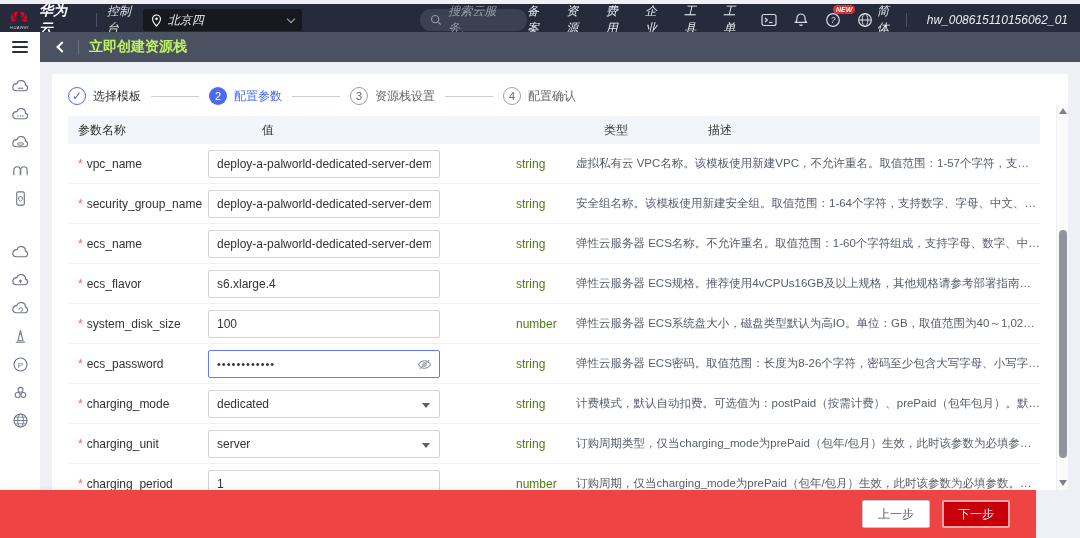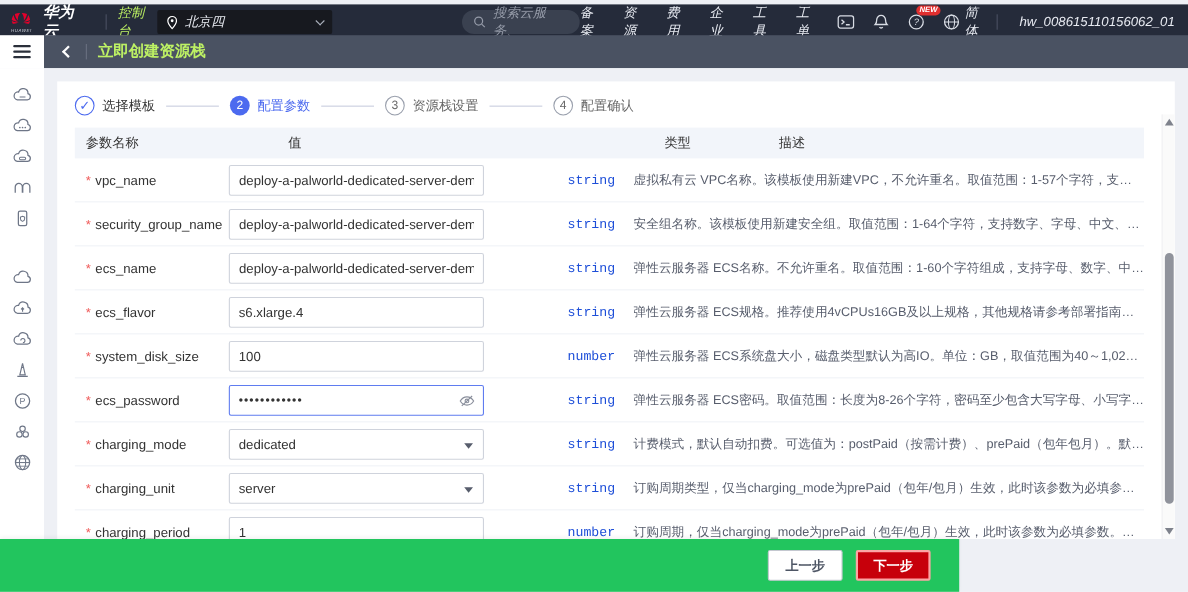--- a/index.html
+++ b/index.html
@@ -7,21 +7,21 @@
     font-family:"Liberation Sans","DejaVu Sans",sans-serif; font-size:12px; color:#333; background:#eef0f5; }
 
   
   .topnav { position:absolute; left:0; top:4px; width:1080px; height:32px; background:#252b3a;
     display:flex; align-items:center; color:#e8ebf2;font-style:italic; }
   .logo-wrap { width:44px; display:flex; flex-direction:column; align-items:center; justify-content:center; }
   .logo-wrap svg { width:18px; height:15px; }
   .logo-text { font-size:4px; letter-spacing:.5px; color:#cfd3dc; line-height:4px; }
   .brand { font-weight:bold; font-size:14px; color:#fff; margin-right:10px; }
   .tn-div { width:1px; height:14px; background:#4a5163; margin:0 10px; }
-  .console-lbl { color:#bef264; margin-right:4px; }
+  .console-lbl { color:#e5e5e5; margin-right:4px; }
   .region-pill { height:22px; width:178px; background:#17191f; border-radius:2px; display:flex;
     align-items:center; padding:0 8px; gap:6px; }
   .region-pill .grow { flex:1; }
   .chev-down { width:6px; height:6px; border-right:1px solid #aab0bc; border-bottom:1px solid #aab0bc;
     transform:rotate(45deg); margin-top:-3px; }
   .search-pill { height:22px; width:118px; margin-left:118px; background:#3a4150; border-radius:11px;
     display:flex; align-items:center; padding:0 10px; gap:6px; color:#959ba8; }
   .tn-menu { display:flex; align-items:center; gap:20px; }
   .tn-menu .tn-item { cursor:default; }
   .tn-icons { display:flex; align-items:center; gap:16px; margin-left:18px; }
@@ -71,21 +71,21 @@
 
   
   .param-table { margin:0 28px 0 16px; }
   .t-head { display:grid; grid-template-columns:140px 298px 60px 1fr; height:28px; align-items:center;
     background:#f2f5fa; color:#333;gap:44px; }
   .t-head > div { padding-left:10px; }
   .t-row { display:grid; grid-template-columns:140px 298px 60px 1fr; height:40px; align-items:center;
     border-bottom:1px solid #f0f2f7; }
   .cell-name { padding-left:10px; white-space:nowrap; overflow:hidden; }
   .req-star { color:#f0605f; margin-right:4px; }
-  .cell-type { padding-left:10px; color:#1d4ed8;font-family:Liberation Mono, monospace; }
+  .cell-type { padding-left:10px; color:#4d7c0f; }
   .cell-desc { padding-left:10px; color:#575d6c; white-space:nowrap; overflow:hidden;
     text-overflow:ellipsis; font-size:11.5px; }
   .ctl { position:relative; width:232px; height:28px; border:1px solid #cfd3dc; border-radius:2px;
     background:#fff; display:flex; align-items:center; padding:0 8px; color:#333; }
   .ctl input { border:none; outline:none; width:100%; font:inherit; color:#333; background:transparent; }
   .ctl.focused { border-color:#5f7cf0; }
   .ctl .sel-arrow { position:absolute; right:9px; top:12px; width:0; height:0;
     border-left:4px solid transparent; border-right:4px solid transparent; border-top:5px solid #575d6c; }
   .ctl .eye { position:absolute; right:7px; top:6px; width:15px; height:15px; color:#8a8f9c; }
   .ctl .eye svg { width:15px; height:15px; }
@@ -94,22 +94,22 @@
   
   .scrollbar { position:absolute; right:0; top:30px; width:12px; bottom:0; background:#fafafa;
     border-left:1px solid #f0f0f2; }
   .sb-arrow { position:absolute; left:2px; width:0; height:0; border-left:4px solid transparent;
     border-right:4px solid transparent; }
   .sb-up { top:4px; border-bottom:6px solid #7e828c; }
   .sb-dn { bottom:4px; border-top:6px solid #7e828c; }
   .sb-thumb { position:absolute; left:2px; width:8px; top:126px; height:228px; background:#90939c; border-radius:4px; }
 
   
-  .footer { position:absolute; left:0; bottom:0; width:872px; height:48px; background:#22c55e;
-    box-shadow:0 -2px 4px rgba(0,0,0,.05);font-weight:bold; }
+  .footer { position:absolute; left:0; bottom:0; width:1036px; height:48px; background:#ef4444;
+    box-shadow:0 -2px 4px rgba(0,0,0,.05); }
   .btn { position:absolute; top:10px; height:28px; width:68px; border-radius:2px; font-size:12px;
     display:flex; align-items:center; justify-content:center; cursor:pointer; }
   .btn-prev { right:106px; background:#fff; border:1px solid #c4c8d0; color:#4e5665; }
   .btn-next { right:26px; background:#c7000b; color:#fff; border:2px solid #fca5a5; }
 </style>
 </head>
 <body>
 
 <div class="topnav">
   <div class="logo-wrap">

